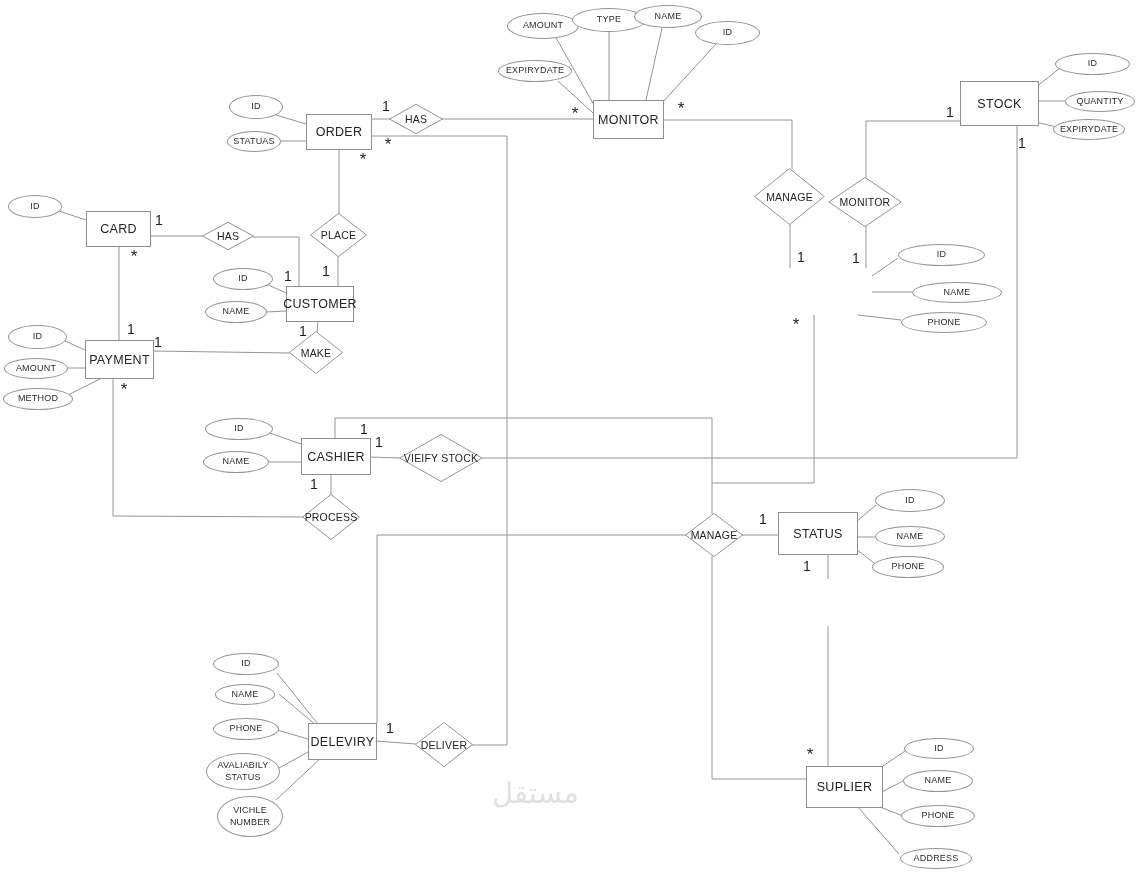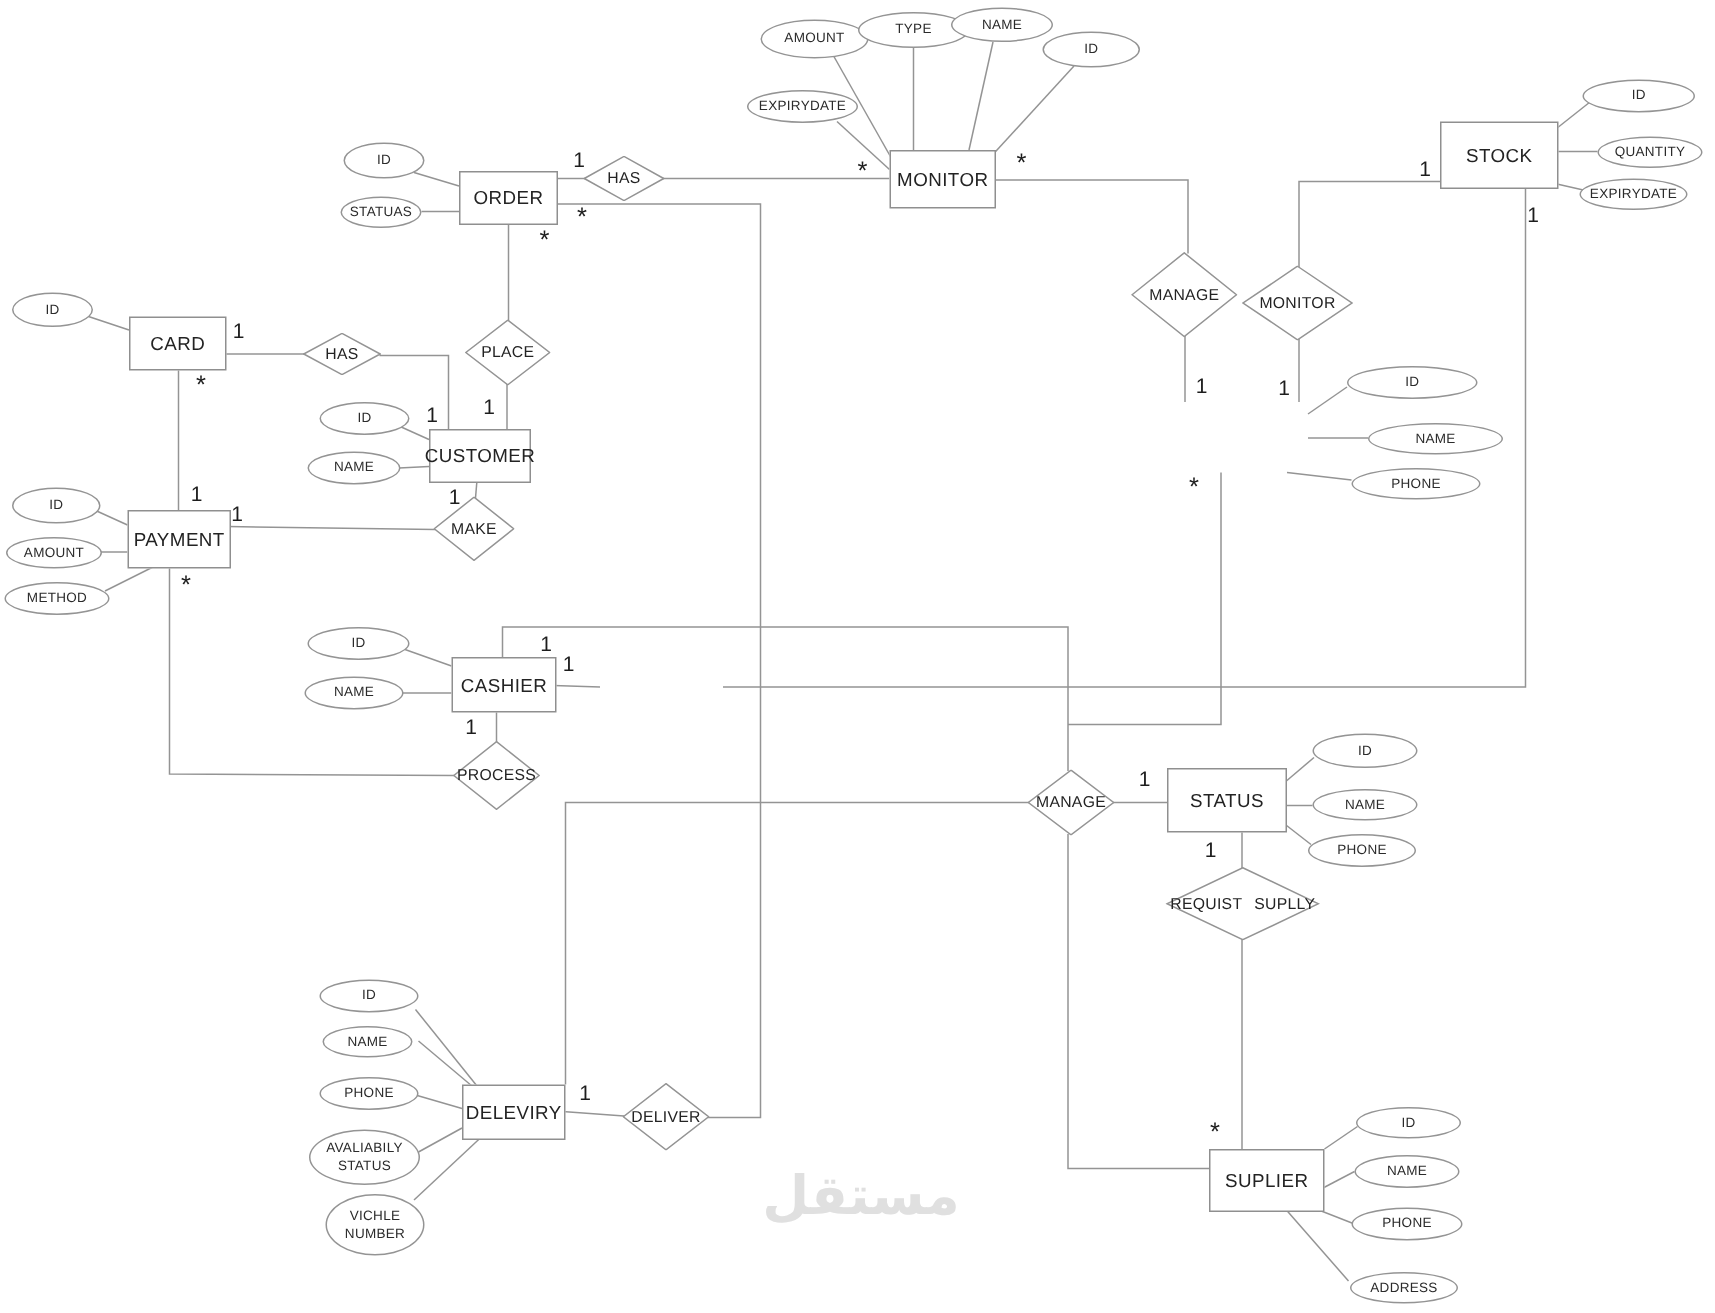--- a/index.html
+++ b/index.html
@@ -15,23 +15,23 @@
   .diamond polygon { fill:#ffffff; stroke:#949494; stroke-width:1; }
   .diamond span { position:relative; font-size:10.5px; letter-spacing:.2px;
                   color:#232323; white-space:nowrap; }
   .it { }
   .ws { word-spacing:5px; font-size:11px; }
   .attr { position:absolute; background:#fff; border:1px solid #949494; border-radius:50%;
           display:flex; align-items:center; justify-content:center; text-align:center;
           font-size:9px; color:#2b2b2b; line-height:1.25; letter-spacing:.2px; padding:1px; box-sizing:border-box; }
   .num { position:absolute; transform:translate(-50%,-50%); font-size:14px; color:#1d1d1d; }
   .star { font-size:17px; transform:translate(-50%,-34%); }
-  .wm-ar { position:absolute; left:492px; top:778px; width:164px; text-align:center;
-           color:#e0e0e0; font-family:"DejaVu Sans", sans-serif; font-weight:bold;
-           font-size:36px; line-height:1.1; }
+  .wm-ar { position:absolute; left:492px; top:778px; width:164px; text-align:left;
+           color:#e0e0e0; font-family:"DejaVu Sans", sans-serif; font-weight:normal;
+           font-size:29px; line-height:1.1; }
   .wm-en { position:absolute; left:492px; top:828px; width:164px; text-align:center;
            color:#e0e0e0; font-weight:bold; font-size:25px; letter-spacing:.5px; }
 </style>
 </head>
 <body>
 
 <div class="stage">
 
   <div class="wm-ar">مستقل</div>
 
@@ -148,20 +148,26 @@
         <polygon points="50,1 99,50 50,99 1,50" vector-effect="non-scaling-stroke"></polygon>
       </svg>
     <span>HAS</span>
   </div>
   <div class="diamond" style="left:289px;top:331px;width:54px;height:43px">
     <svg viewBox="0 0 100 100" preserveAspectRatio="none">
         <polygon points="50,1 99,50 50,99 1,50" vector-effect="non-scaling-stroke"></polygon>
       </svg>
     <span>MAKE</span>
   </div>
+  <div class="diamond" style="left:399px;top:434px;width:84px;height:48px">
+    <svg viewBox="0 0 100 100" preserveAspectRatio="none">
+        <polygon points="50,1 99,50 50,99 1,50" vector-effect="non-scaling-stroke"></polygon>
+      </svg>
+    <span>VIEIFY STOCK</span>
+  </div>
   <div class="diamond" style="left:302px;top:494px;width:58px;height:46px">
     <svg viewBox="0 0 100 100" preserveAspectRatio="none">
         <polygon points="50,1 99,50 50,99 1,50" vector-effect="non-scaling-stroke"></polygon>
       </svg>
     <span>PROCESS</span>
   </div>
   <div class="diamond" style="left:754px;top:168px;width:71px;height:57px">
     <svg viewBox="0 0 100 100" preserveAspectRatio="none">
         <polygon points="50,1 99,50 50,99 1,50" vector-effect="non-scaling-stroke"></polygon>
       </svg>
@@ -171,26 +177,20 @@
     <svg viewBox="0 0 100 100" preserveAspectRatio="none">
         <polygon points="50,1 99,50 50,99 1,50" vector-effect="non-scaling-stroke"></polygon>
       </svg>
     <span class="it">MONITOR</span>
   </div>
   <div class="diamond" style="left:685px;top:513px;width:58px;height:44px">
     <svg viewBox="0 0 100 100" preserveAspectRatio="none">
         <polygon points="50,1 99,50 50,99 1,50" vector-effect="non-scaling-stroke"></polygon>
       </svg>
     <span>MANAGE</span>
-  </div>
-  <div class="diamond" style="left:777px;top:578px;width:103px;height:49px">
-    <svg viewBox="0 0 100 100" preserveAspectRatio="none">
-        <polygon points="50,1 99,50 50,99 1,50" vector-effect="non-scaling-stroke"></polygon>
-      </svg>
-    <span class="ws">REQUIST SUPLLY</span>
   </div>
   <div class="diamond" style="left:415px;top:722px;width:58px;height:45px">
     <svg viewBox="0 0 100 100" preserveAspectRatio="none">
         <polygon points="50,1 99,50 50,99 1,50" vector-effect="non-scaling-stroke"></polygon>
       </svg>
     <span>DELIVER</span>
   </div>
 
   <div class="entity" style="left:306px;top:114px;width:64px;height:34px">ORDER</div>
   <div class="entity" style="left:593px;top:100px;width:69px;height:37px">MONITOR</div>

